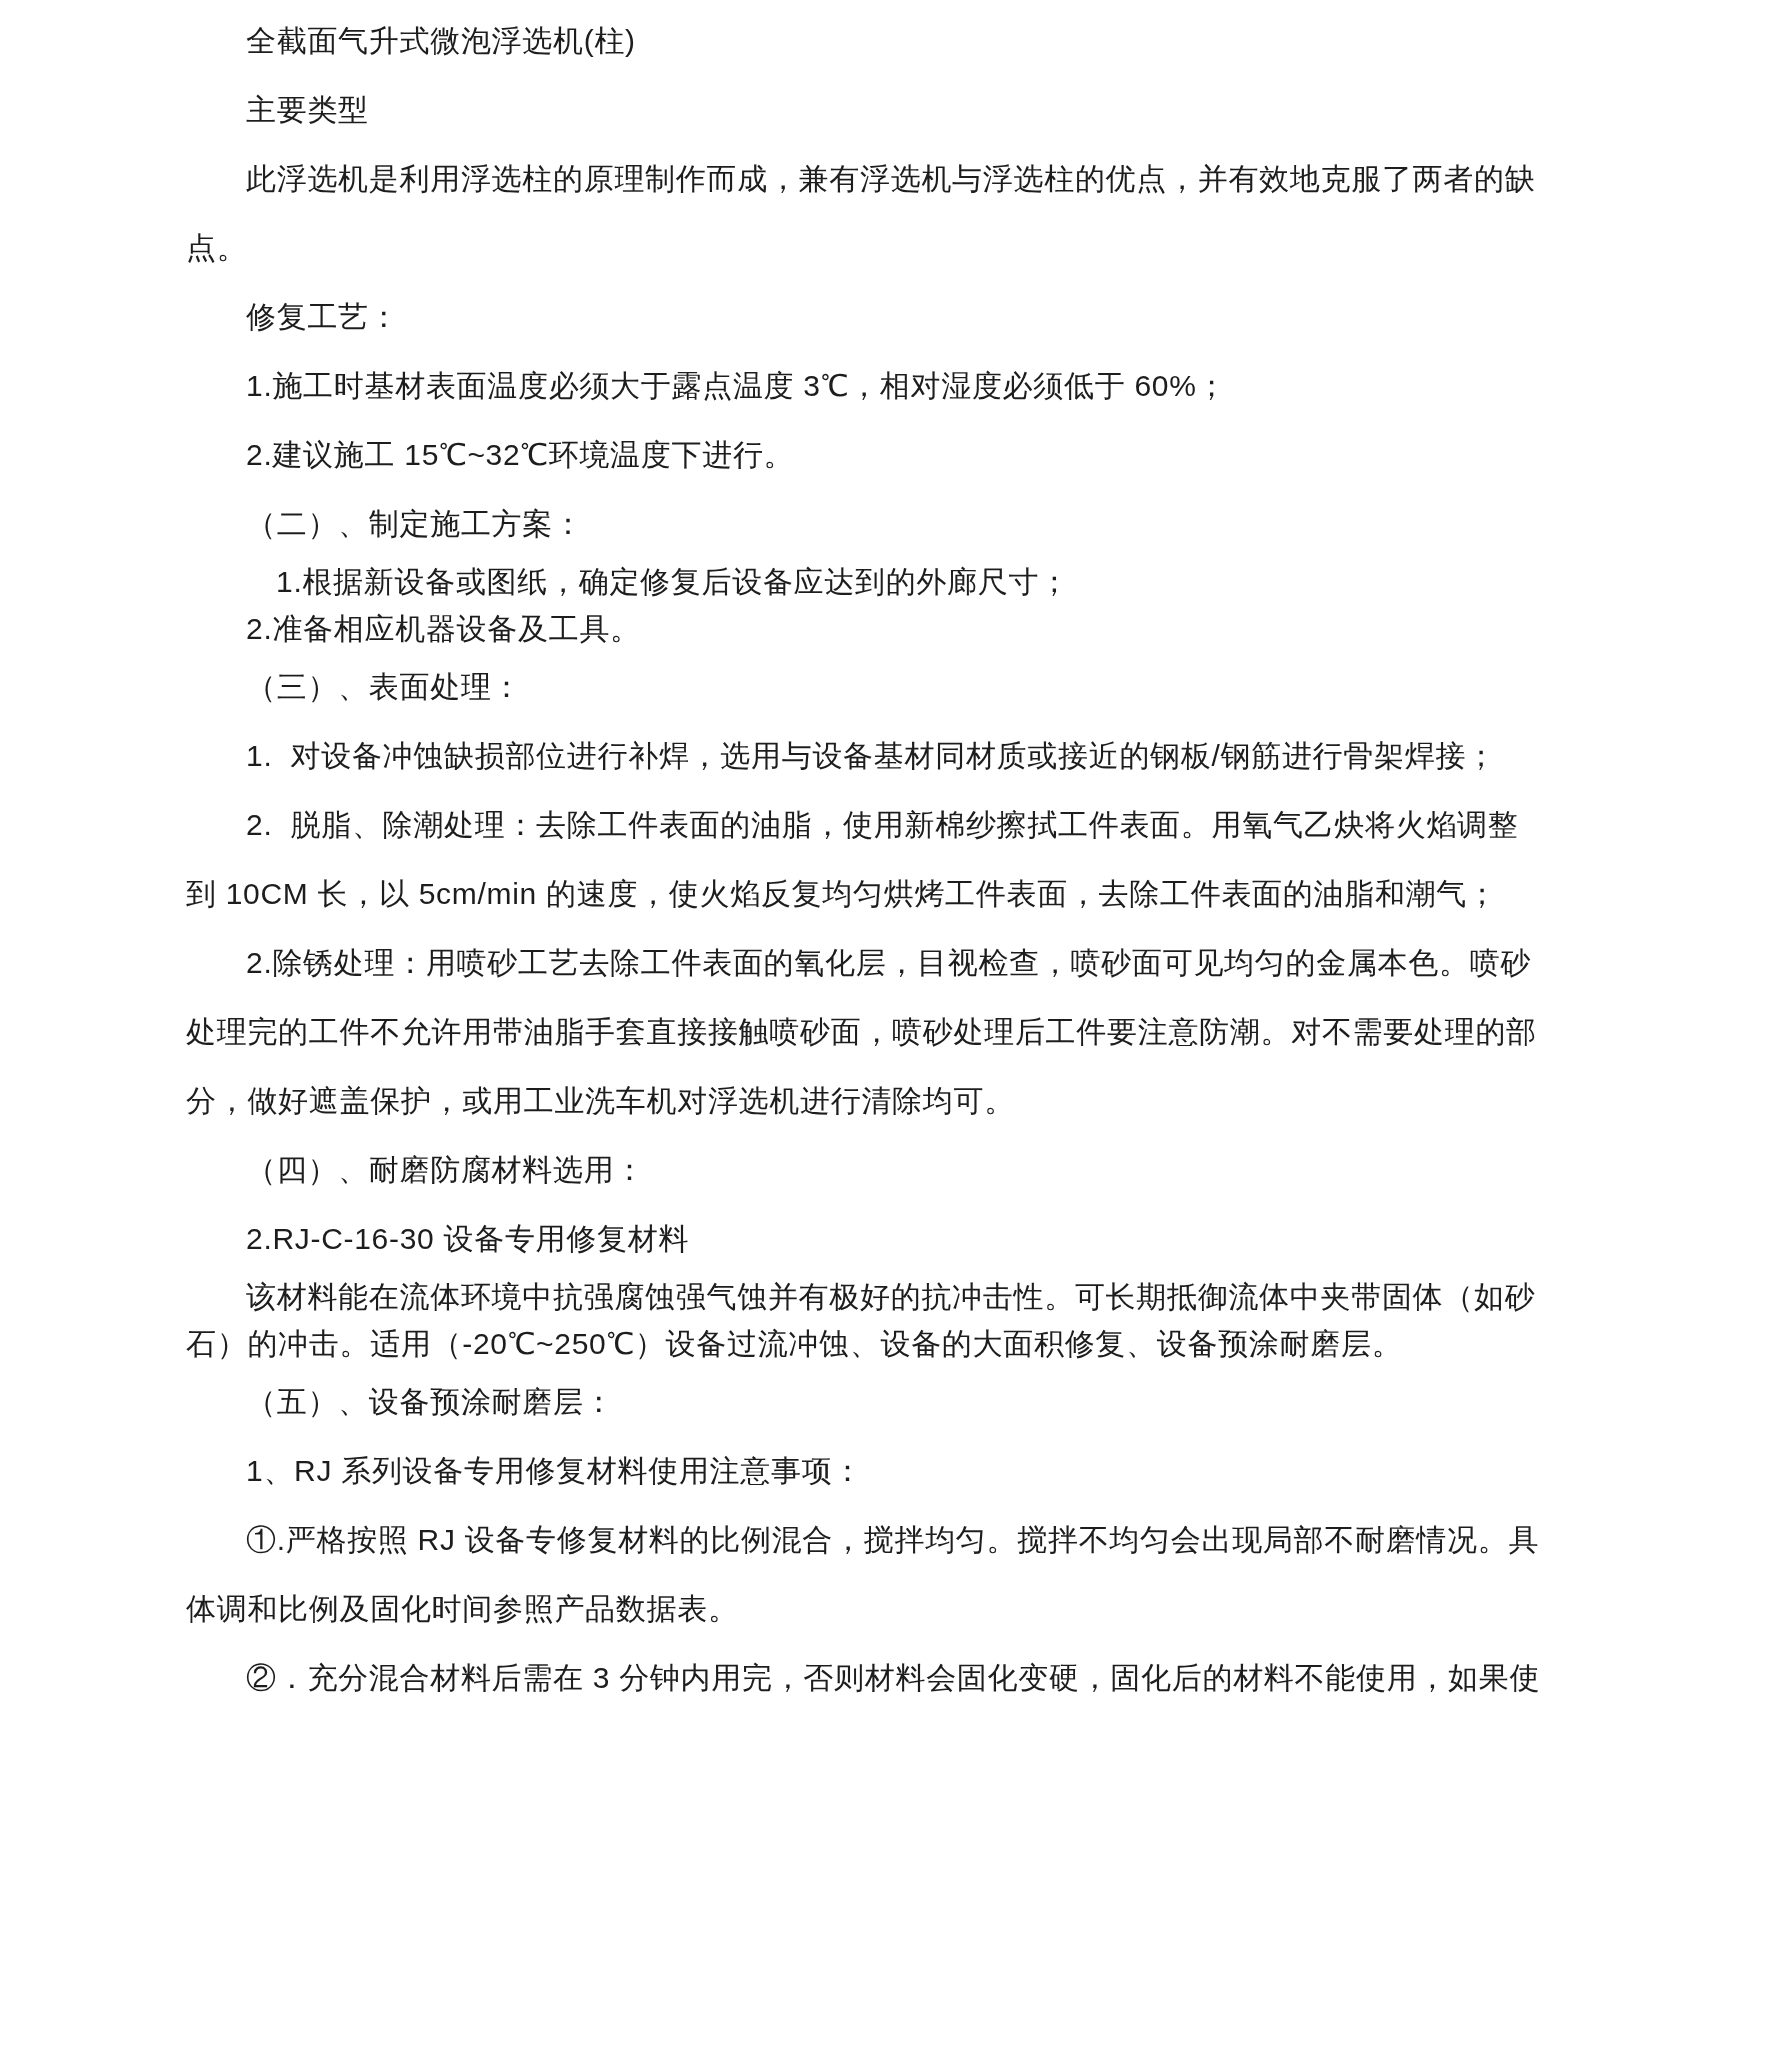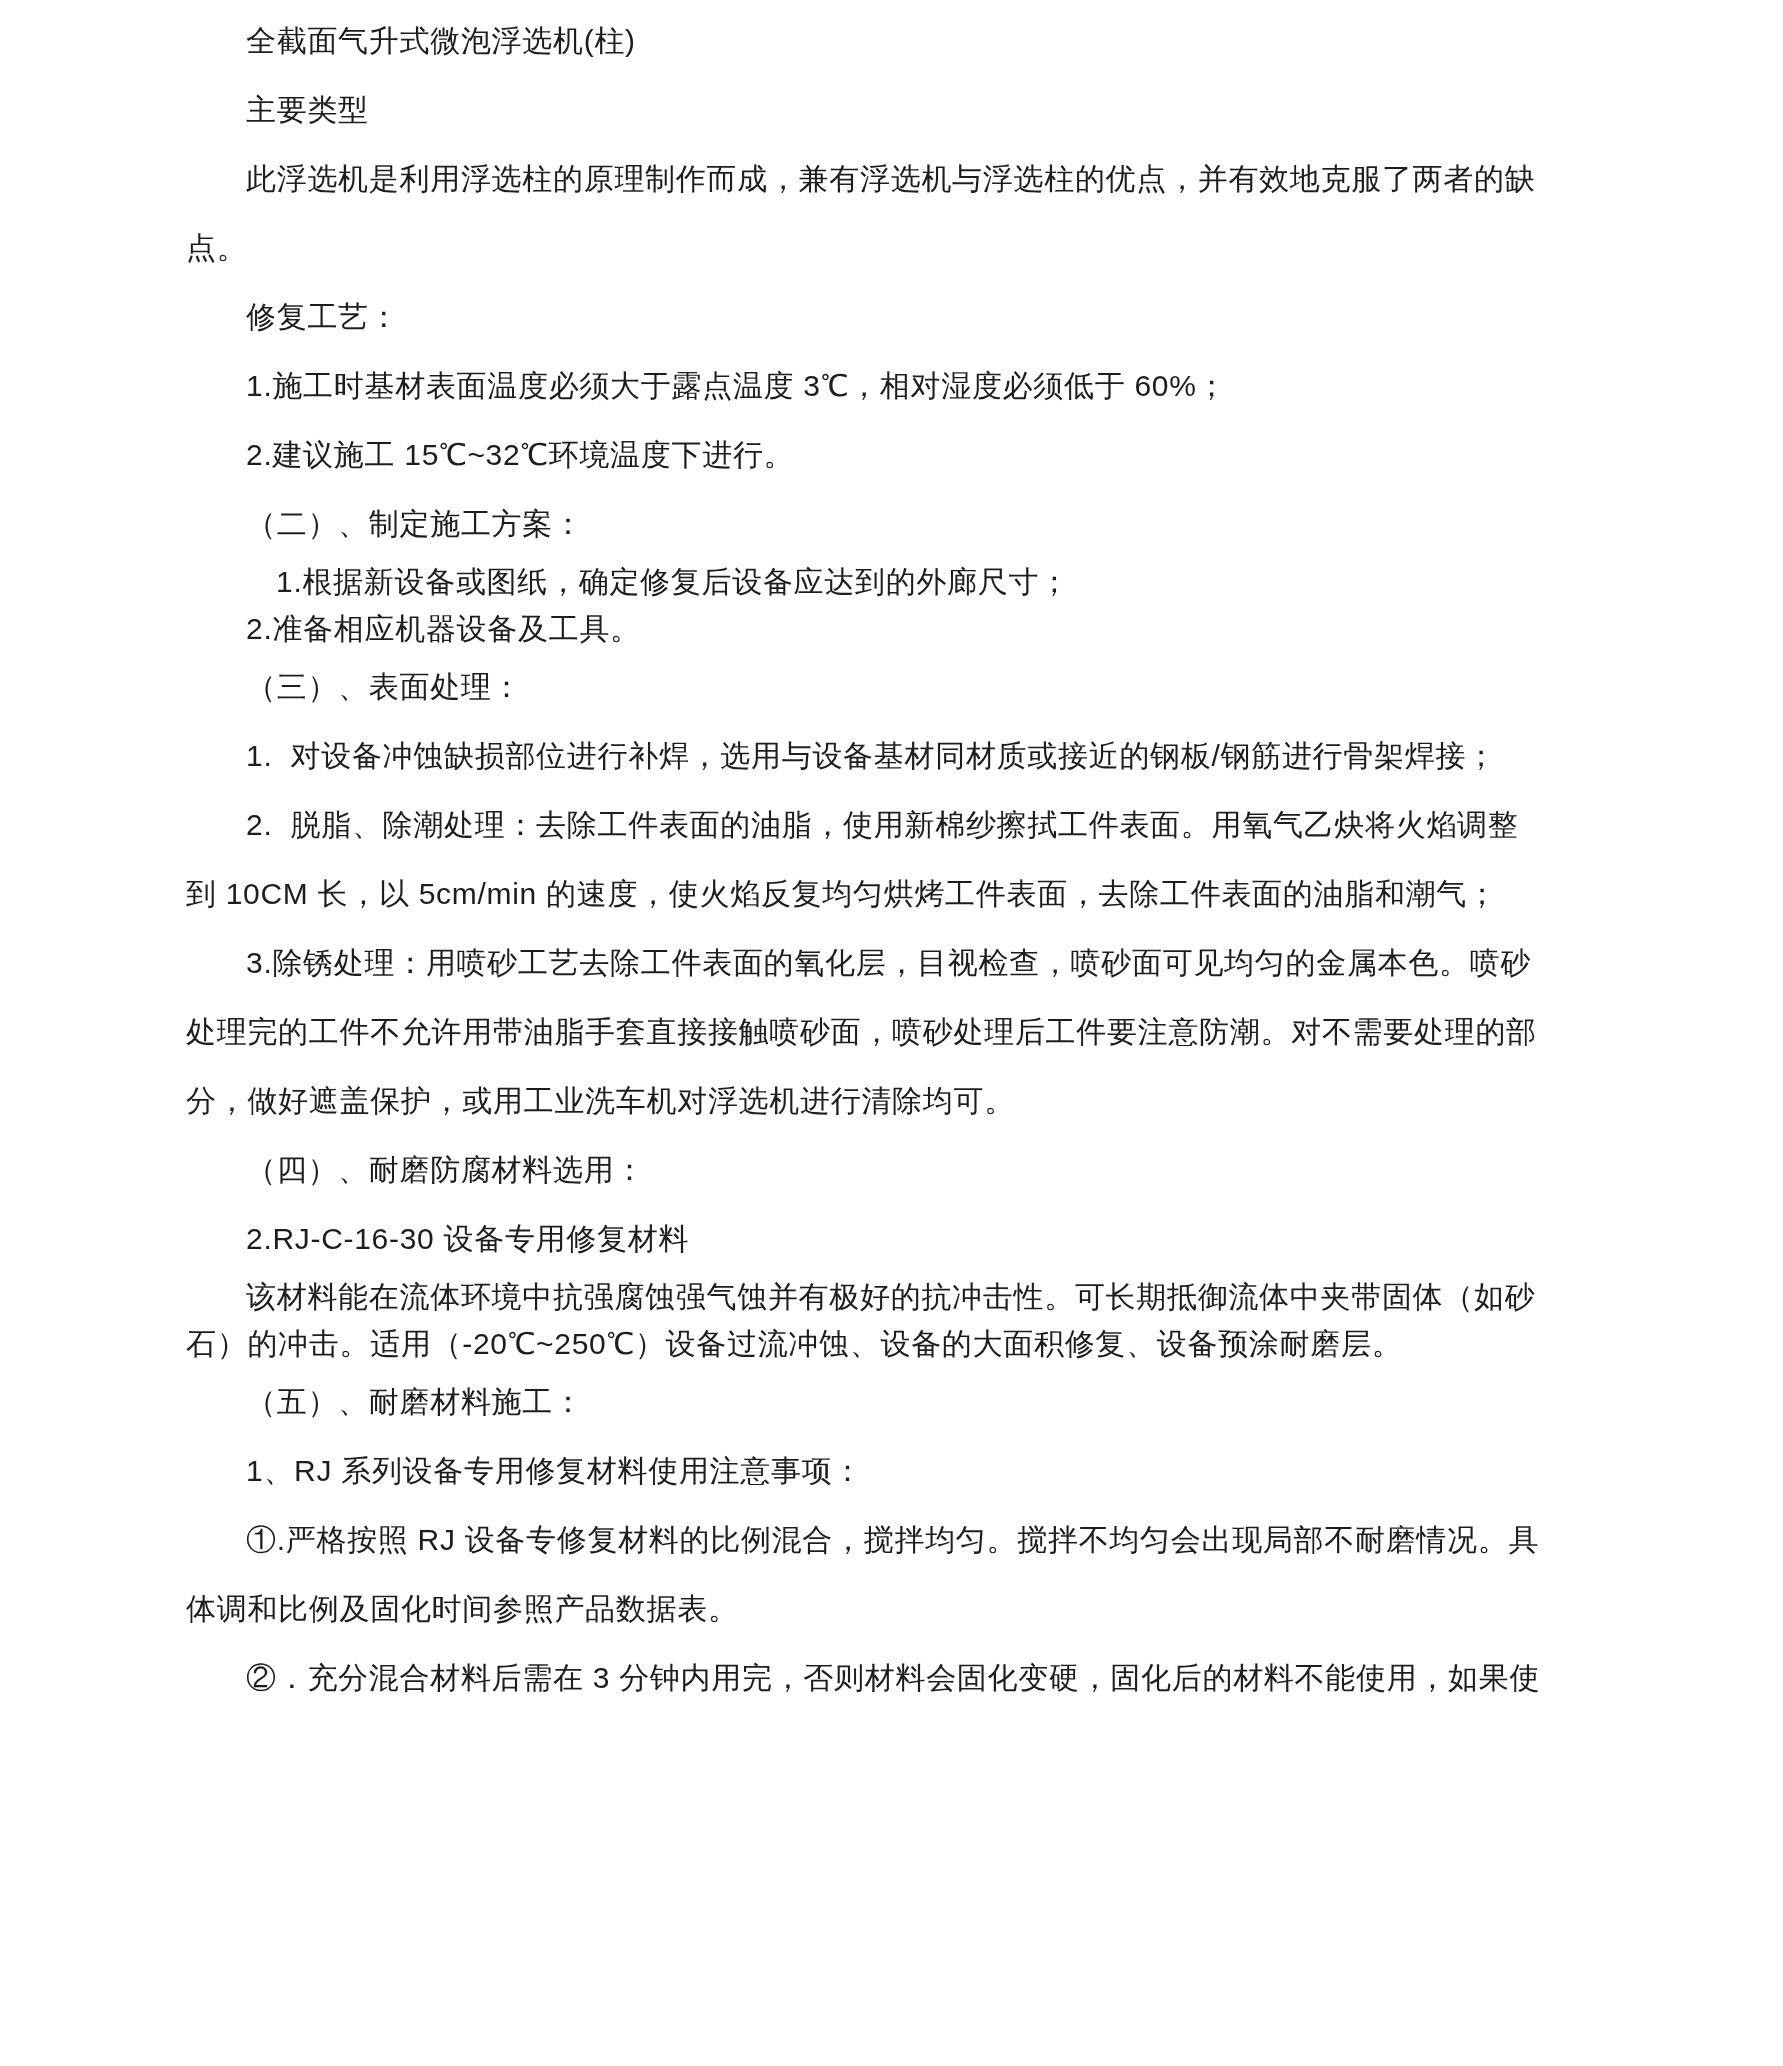--- a/index.html
+++ b/index.html
@@ -47,26 +47,26 @@
   <p>修复工艺：</p>
   <p>1.施工时基材表面温度必须大于露点温度 3℃，相对湿度必须低于 60%；</p>
   <p>2.建议施工 15℃~32℃环境温度下进行。</p>
   <p>（二）、制定施工方案：</p>
   <p class="sub-indent">1.根据新设备或图纸，确定修复后设备应达到的外廊尺寸；</p>
   <p class="sub-plain">2.准备相应机器设备及工具。</p>
   <p>（三）、表面处理：</p>
   <p>1.  对设备冲蚀缺损部位进行补焊，选用与设备基材同材质或接近的钢板/钢筋进行骨架焊接；</p>
   <p>2.  脱脂、除潮处理：去除工件表面的油脂，使用新棉纱擦拭工件表面。用氧气乙炔将火焰调整
 到 10CM 长，以 5cm/min 的速度，使火焰反复均匀烘烤工件表面，去除工件表面的油脂和潮气；</p>
-  <p>3.除锈处理：用喷砂工艺去除工件表面的氧化层，目视检查，喷砂面可见均匀的金属本色。喷砂
+  <p>2.除锈处理：用喷砂工艺去除工件表面的氧化层，目视检查，喷砂面可见均匀的金属本色。喷砂
 处理完的工件不允许用带油脂手套直接接触喷砂面，喷砂处理后工件要注意防潮。对不需要处理的部
 分，做好遮盖保护，或用工业洗车机对浮选机进行清除均可。</p>
   <p>（四）、耐磨防腐材料选用：</p>
   <p>2.RJ-C-16-30 设备专用修复材料</p>
   <p class="tight">该材料能在流体环境中抗强腐蚀强气蚀并有极好的抗冲击性。可长期抵御流体中夹带固体（如砂
 石）的冲击。适用（-20℃~250℃）设备过流冲蚀、设备的大面积修复、设备预涂耐磨层。</p>
-  <p>（五）、耐磨材料施工：</p>
+  <p>（五）、设备预涂耐磨层：</p>
   <p>1、RJ 系列设备专用修复材料使用注意事项：</p>
   <p>①.严格按照 RJ 设备专修复材料的比例混合，搅拌均匀。搅拌不均匀会出现局部不耐磨情况。具
 体调和比例及固化时间参照产品数据表。</p>
   <p>②．充分混合材料后需在 3 分钟内用完，否则材料会固化变硬，固化后的材料不能使用，如果使</p>
 </main>
 
 
 </body></html>

